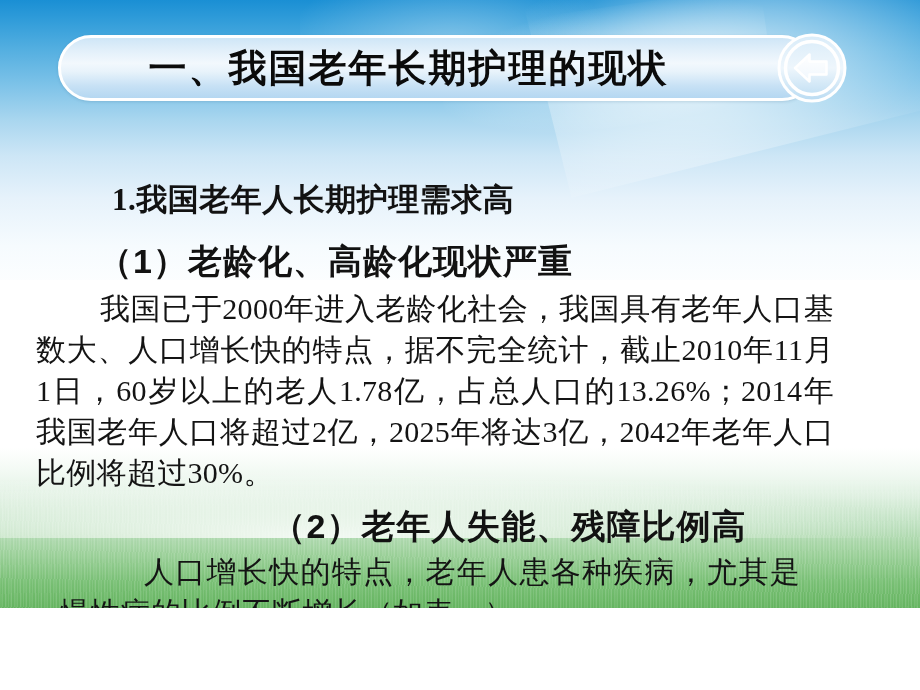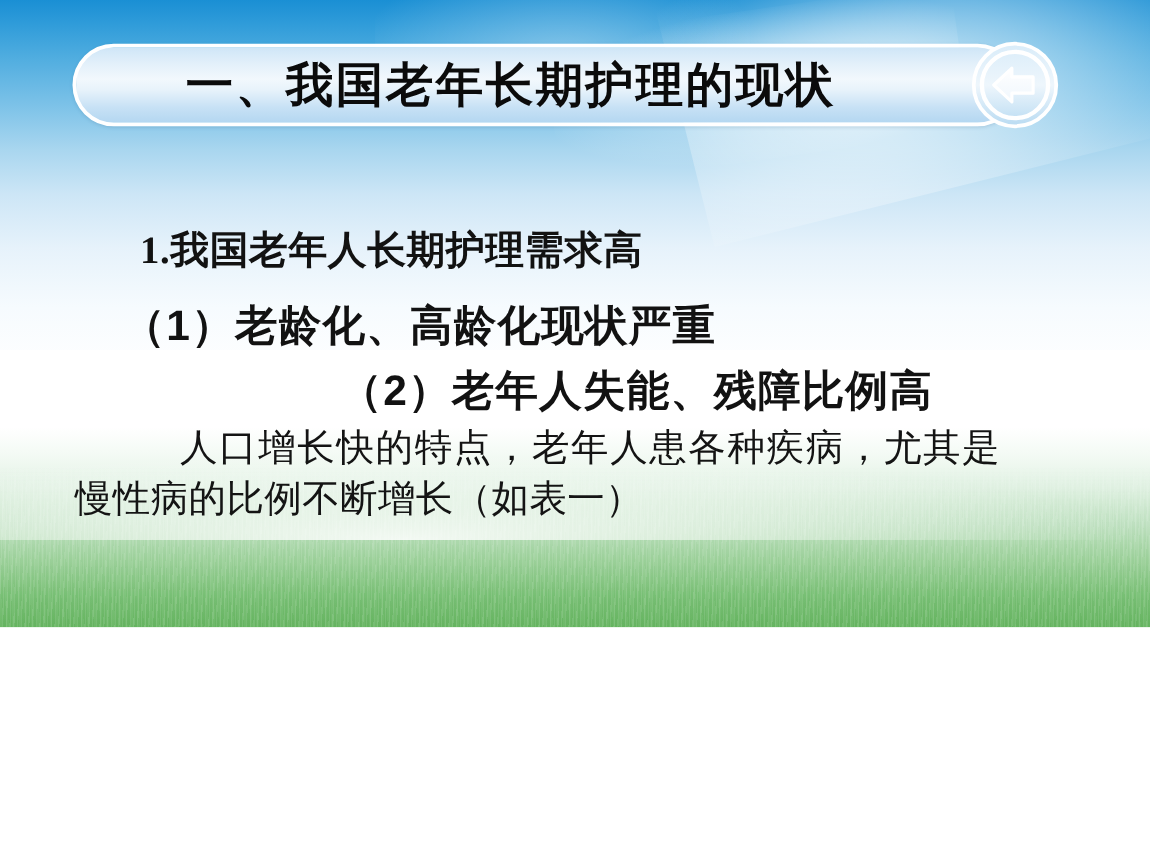--- a/index.html
+++ b/index.html
@@ -7,21 +7,21 @@
     padding: 0;
     background: #ffffff;
   }
   body {
     font-family: "Liberation Serif", "DejaVu Serif", serif;
   }
 
   .slide {
     position: relative;
     width: 920px;
-    height: 502px;
+    height: 608px;
     overflow: hidden;
     background: #ffffff;
   }
 
   
   .bg-sky {
     position: absolute;
     left: 0; top: 0;
     width: 920px;
     height: 300px;
@@ -245,19 +245,20 @@
       <circle cx="36" cy="36" r="26.5" fill="none" stroke="#ffffff" stroke-width="3.5"></circle>
       <path d="M33.5 22.5 L19 36 L33.5 49.5 L33.5 42.5 L50.5 42.5 L50.5 29.5 L33.5 29.5 Z" fill="url(#arrowFill)" stroke="#ffffff" stroke-width="2.5" stroke-linejoin="round"></path>
     </svg>
   </div>
 
   <div class="content">
     <div class="h-main">1.我国老年人长期护理需求高</div>
 
     <div class="h-sub">（1）老龄化、高龄化现状严重</div>
 
+    <p class="para">我国已于2000年进入老龄化社会，我国具有老年人口基数大、人口增长快的特点，据不完全统计，截止2010年11月1日，60岁以上的老人1.78亿，占总人口的13.26%；2014年我国老年人口将超过2亿，2025年将达3亿，2042年老年人口比例将超过30%。</p>
 
     <div class="h-sub second">（2）老年人失能、残障比例高</div>
 
     <p class="para last">人口增长快的特点，老年人患各种疾病，尤其是慢性病的比例不断增长（如表一）</p>
   </div>
 
 </div>
 
 </body></html>

